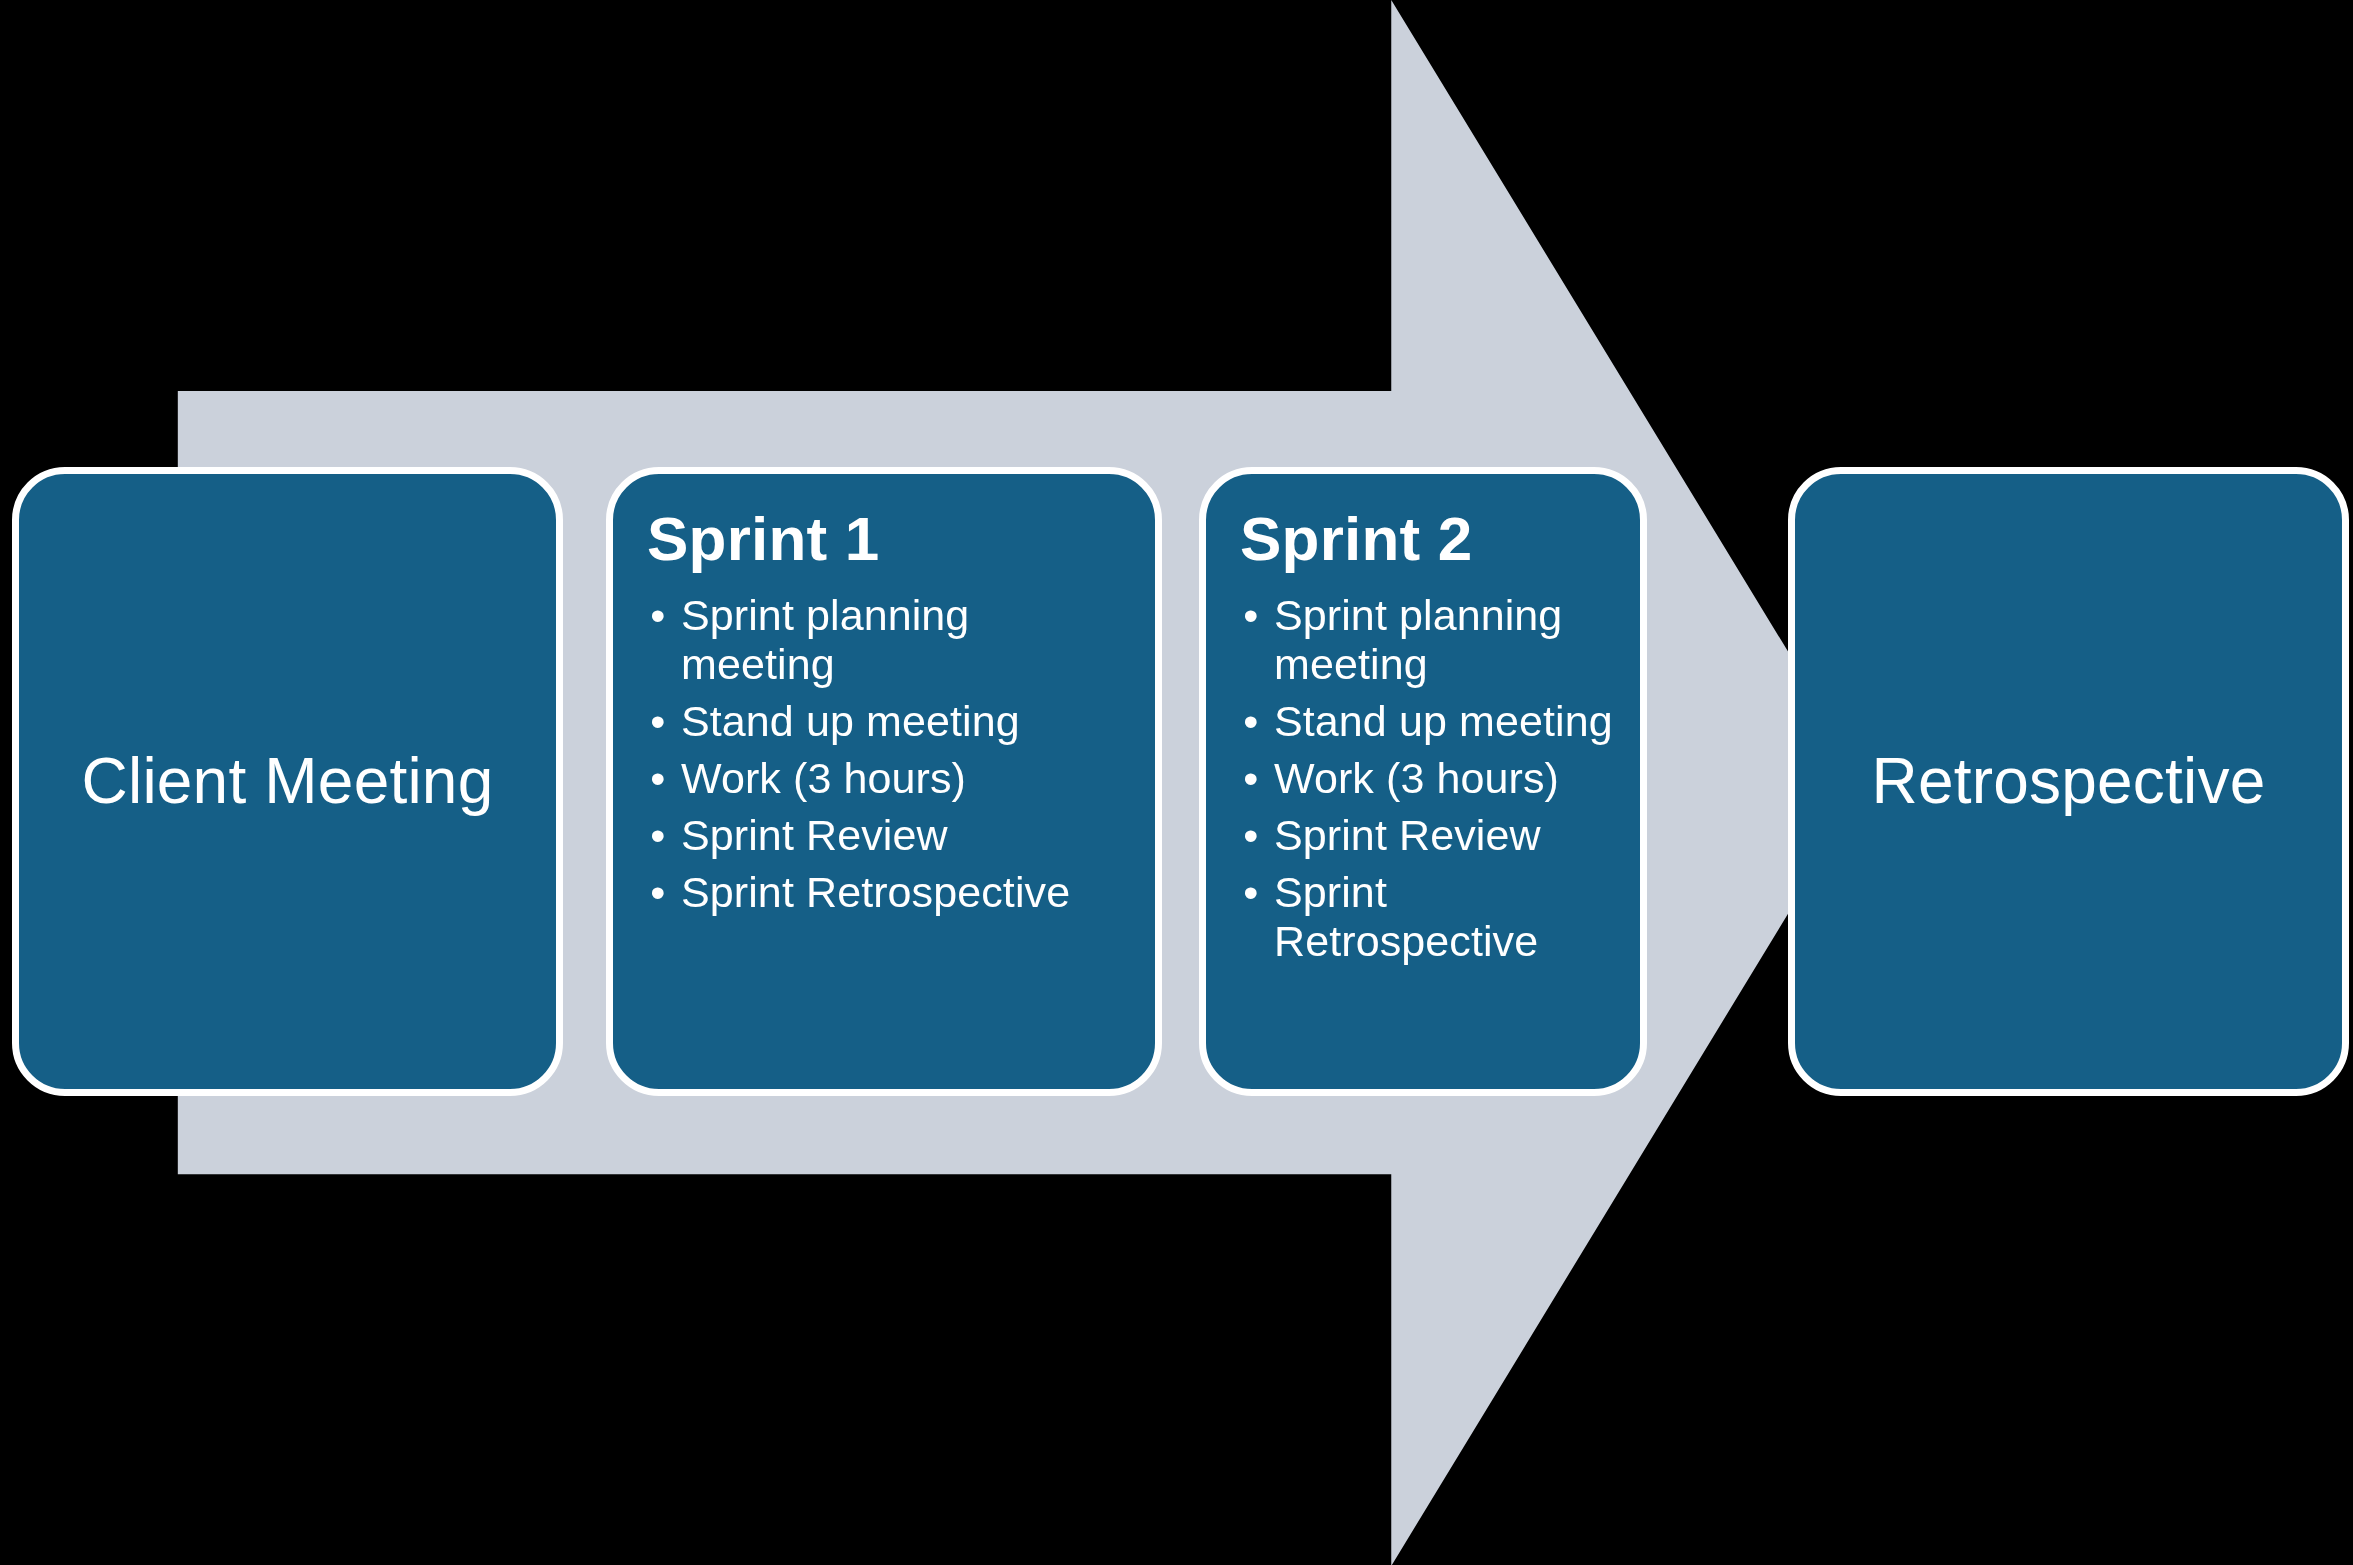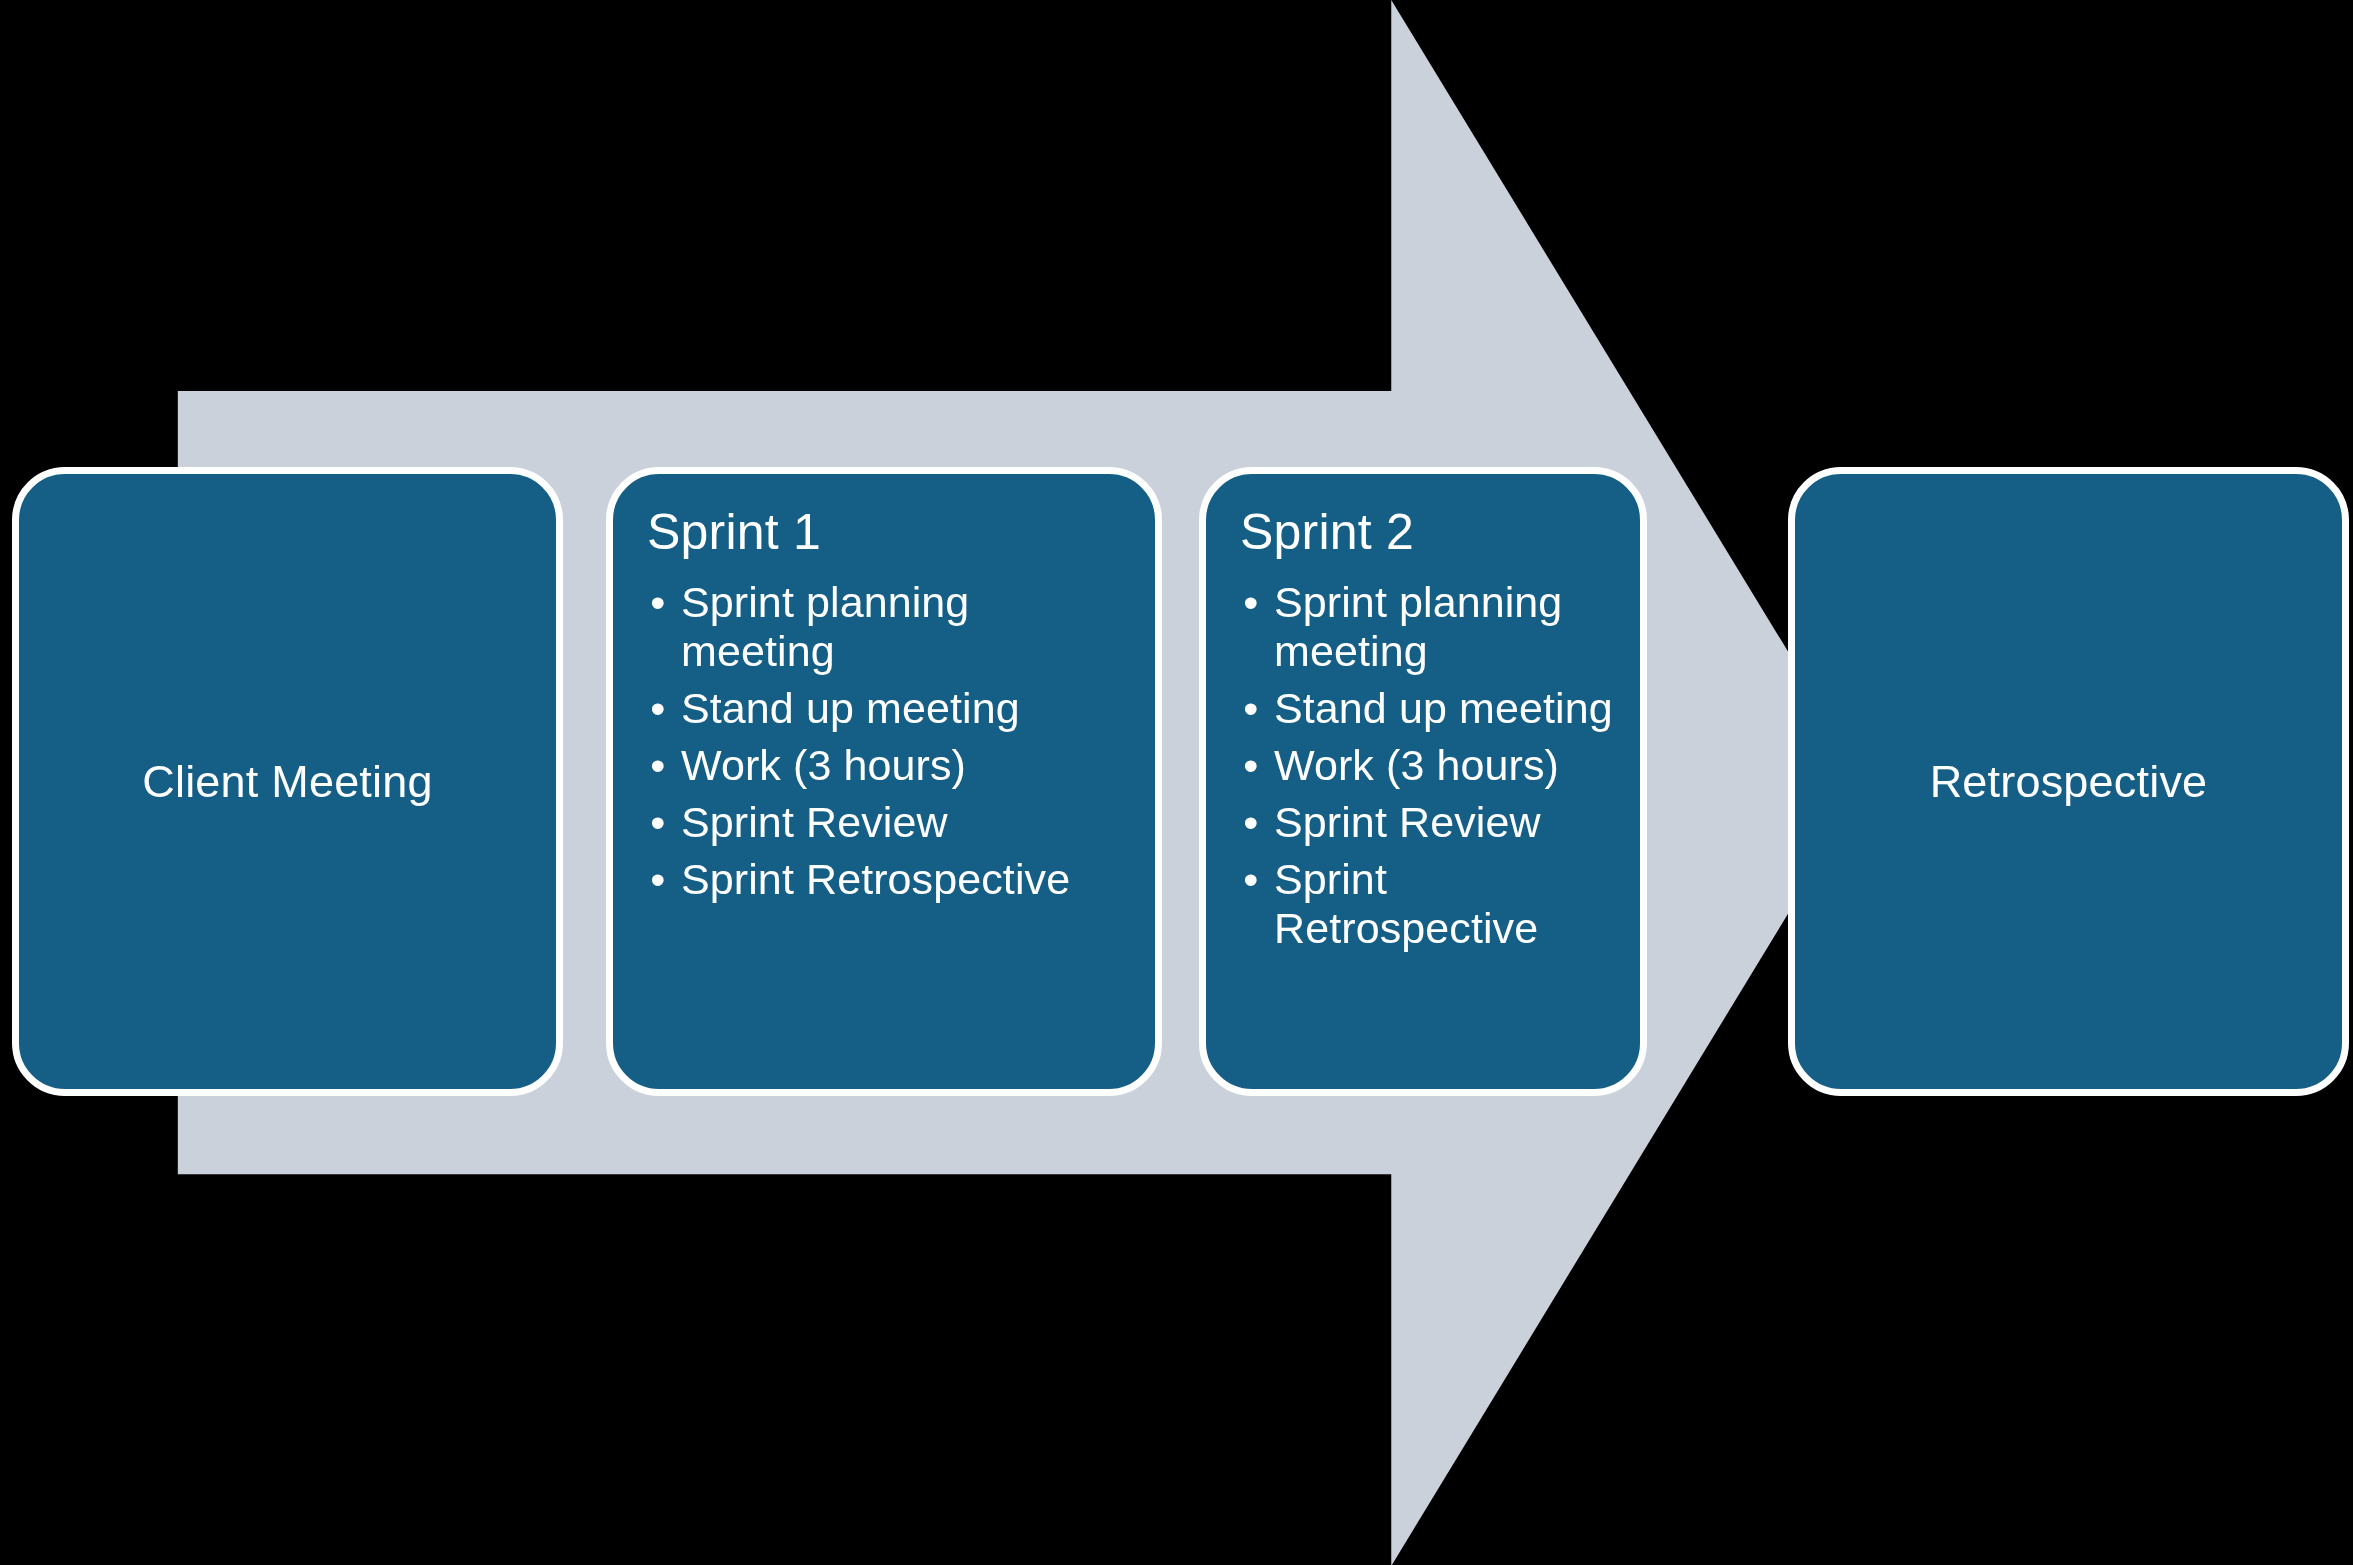--- a/index.html
+++ b/index.html
@@ -51,35 +51,35 @@
     color: #FFFFFF;
   }
 
   .box-centered {
     display: flex;
     align-items: center;
     justify-content: center;
   }
 
   .box-centered .box-title {
-    font-size: 45px;
+    font-size: 64px;
     line-height: 1.15;
     font-weight: 400;
     letter-spacing: 0.2px;
     white-space: nowrap;
   }
 
   .box-list {
     padding: 30px 24px 24px 34px;
   }
 
   .box-list .box-title {
-    font-size: 50px;
+    font-size: 62px;
     line-height: 1.12;
-    font-weight: 400;
+    font-weight: 700;
     margin: 0 0 17.6px 0;
     letter-spacing: 0.2px;
   }
 
   .bullets {
     list-style: none;
     margin: 0;
     padding: 0;
   }
 

